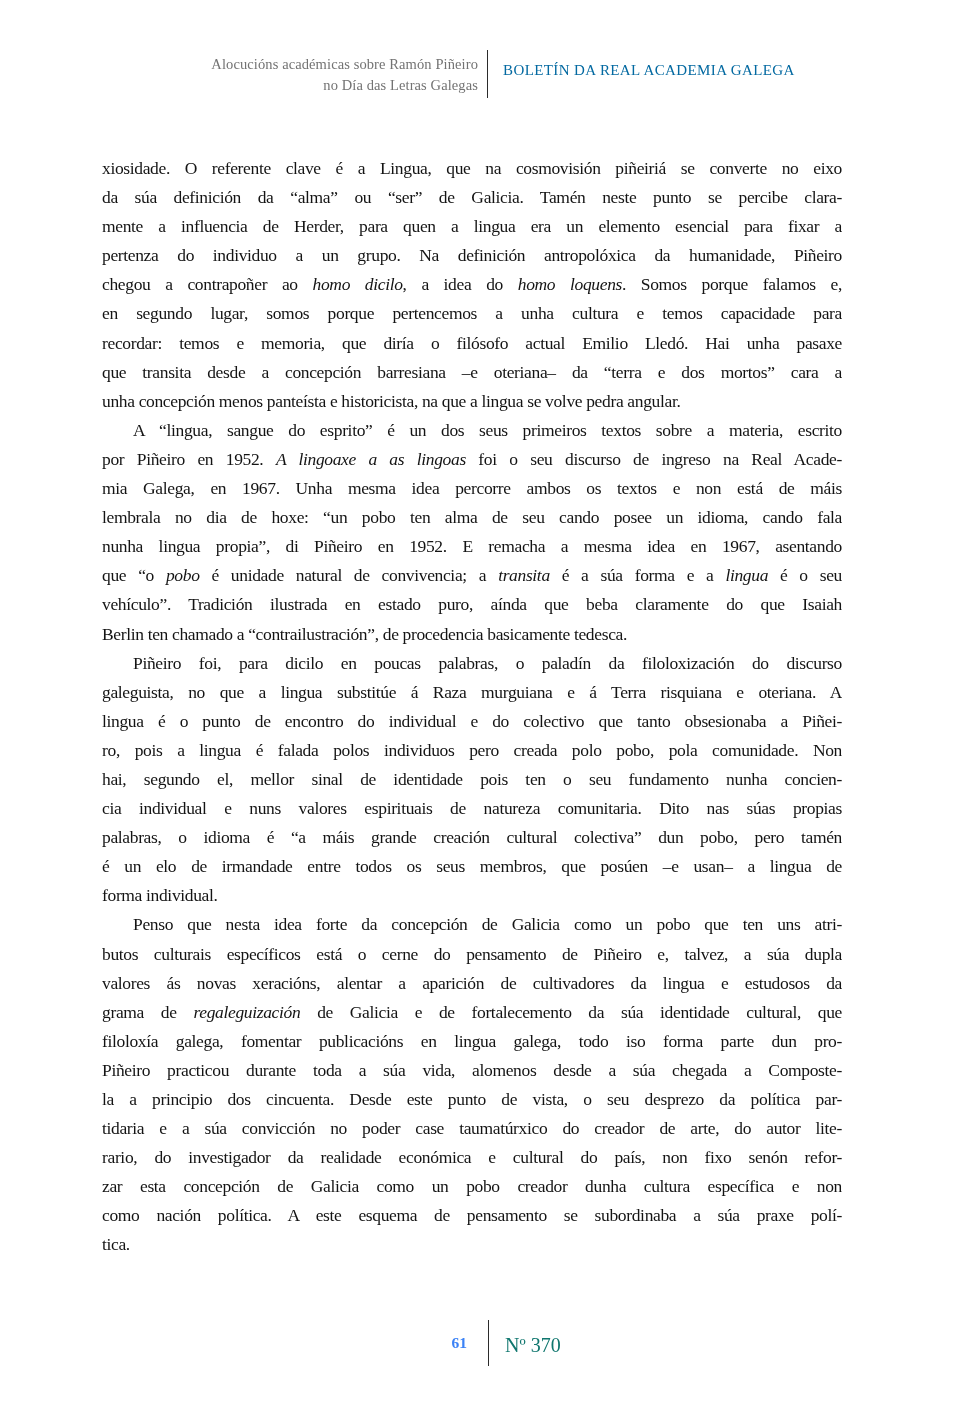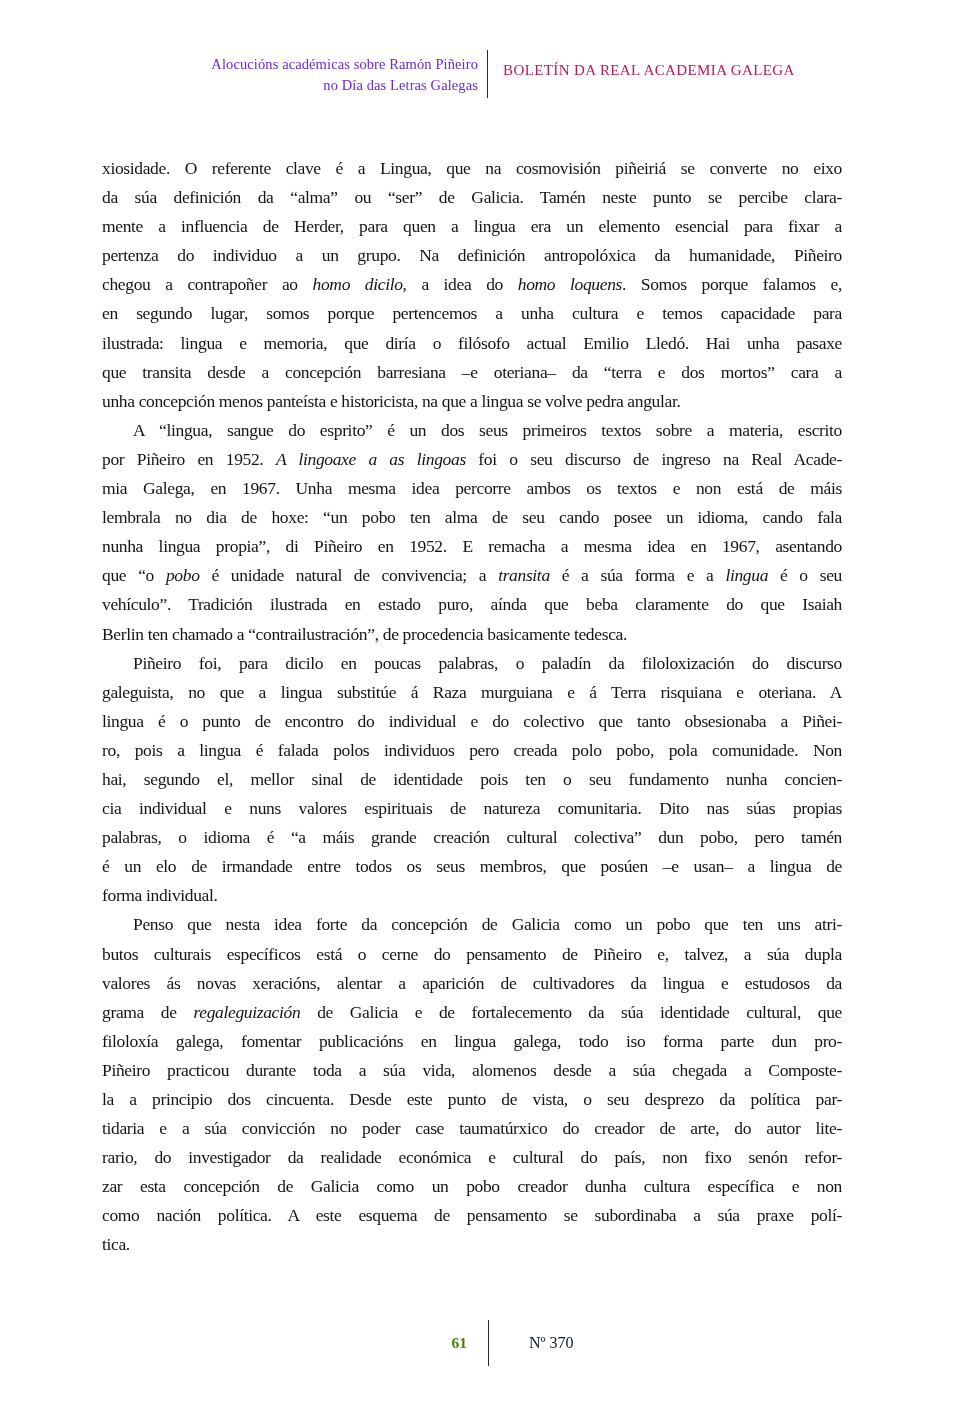--- a/index.html
+++ b/index.html
@@ -16,37 +16,37 @@
   
   .header-left {
     position: absolute;
     top: 54px;
     right: 497px;
     width: 360px;
     text-align: right;
     font-size: 14.5px;
     line-height: 21px;
     letter-spacing: 0.1px;
-    color: #6d28d9;
+    color: #737373;
   }
   .header-divider {
     position: absolute;
     left: 487px;
     top: 50px;
     width: 1px;
     height: 48px;
     background: #2b2b2b;
   }
   .header-right {
     position: absolute;
     left: 503px;
     top: 62px;
     font-size: 15px;
     letter-spacing: 0.4px;
-    color: #be185d;
+    color: #0369a1;
     white-space: nowrap;
   }
   
   .body-text {
     position: absolute;
     left: 102px;
     top: 154px;
     width: 740px;
   }
   .line {
@@ -62,38 +62,37 @@
   .line.para-end { text-align-last: left; }
   .line.indent { text-indent: 31px; }
   .it { font-style: italic; }
   
   .footer-page {
     position: absolute;
     top: 1334px;
     right: 508px;
     font-size: 15.5px;
     font-weight: bold;
-    color: #4d7c0f;
+    color: #3b82f6;
   }
   .footer-divider {
     position: absolute;
     left: 488px;
     top: 1320px;
     width: 1px;
     height: 46px;
     background: #2b2b2b;
   }
   .footer-issue {
     position: absolute;
     left: 505px;
     top: 1334px;
-    font-size: 16px;
-    color: #0f172a;
+    font-size: 20px;
+    color: #0f766e;
     white-space: nowrap;
-    margin-left: 24px;
   }
 </style>
 </head>
 <body>
 
 <div class="page">
 
   <div class="header-left">
     <div>Alocucións académicas sobre Ramón Piñeiro</div>
     <div>no Día das Letras Galegas</div>
@@ -103,21 +102,21 @@
 
   <div class="header-right">BOLETÍN DA REAL ACADEMIA GALEGA</div>
 
   <div class="body-text">
       <div class="line"><span>xiosidade. O referente clave é a Lingua, que na cosmovisión piñeiriá se converte no eixo</span></div>
       <div class="line"><span>da súa definición da “alma” ou “ser” de Galicia. Tamén neste punto se percibe clara-</span></div>
       <div class="line"><span>mente a influencia de Herder, para quen a lingua era un elemento esencial para fixar a</span></div>
       <div class="line"><span>pertenza do individuo a un grupo. Na definición antropolóxica da humanidade, Piñeiro</span></div>
       <div class="line"><span>chegou a contrapoñer ao </span><span class="it">homo dicilo</span><span>, a idea do </span><span class="it">homo loquens</span><span>. Somos porque falamos e,</span></div>
       <div class="line"><span>en segundo lugar, somos porque pertencemos a unha cultura e temos capacidade para</span></div>
-      <div class="line"><span>ilustrada: lingua e memoria, que diría o filósofo actual Emilio Lledó. Hai unha pasaxe</span></div>
+      <div class="line"><span>recordar: temos e memoria, que diría o filósofo actual Emilio Lledó. Hai unha pasaxe</span></div>
       <div class="line"><span>que transita desde a concepción barresiana –e oteriana– da “terra e dos mortos” cara a</span></div>
       <div class="line para-end"><span>unha concepción menos panteísta e historicista, na que a lingua se volve pedra angular.</span></div>
       <div class="line indent"><span>A “lingua, sangue do esprito” é un dos seus primeiros textos sobre a materia, escrito</span></div>
       <div class="line"><span>por Piñeiro en 1952. </span><span class="it">A lingoaxe a as lingoas</span><span> foi o seu discurso de ingreso na Real Acade-</span></div>
       <div class="line"><span>mia Galega, en 1967. Unha mesma idea percorre ambos os textos e non está de máis</span></div>
       <div class="line"><span>lembrala no dia de hoxe: “un pobo ten alma de seu cando posee un idioma, cando fala</span></div>
       <div class="line"><span>nunha lingua propia”, di Piñeiro en 1952. E remacha a mesma idea en 1967, asentando</span></div>
       <div class="line"><span>que “o </span><span class="it">pobo</span><span> é unidade natural de convivencia; a </span><span class="it">transita</span><span> é a súa forma e a </span><span class="it">lingua</span><span> é o seu</span></div>
       <div class="line"><span>vehículo”. Tradición ilustrada en estado puro, aínda que beba claramente do que Isaiah</span></div>
       <div class="line para-end"><span>Berlin ten chamado a “contrailustración”, de procedencia basicamente tedesca.</span></div>

